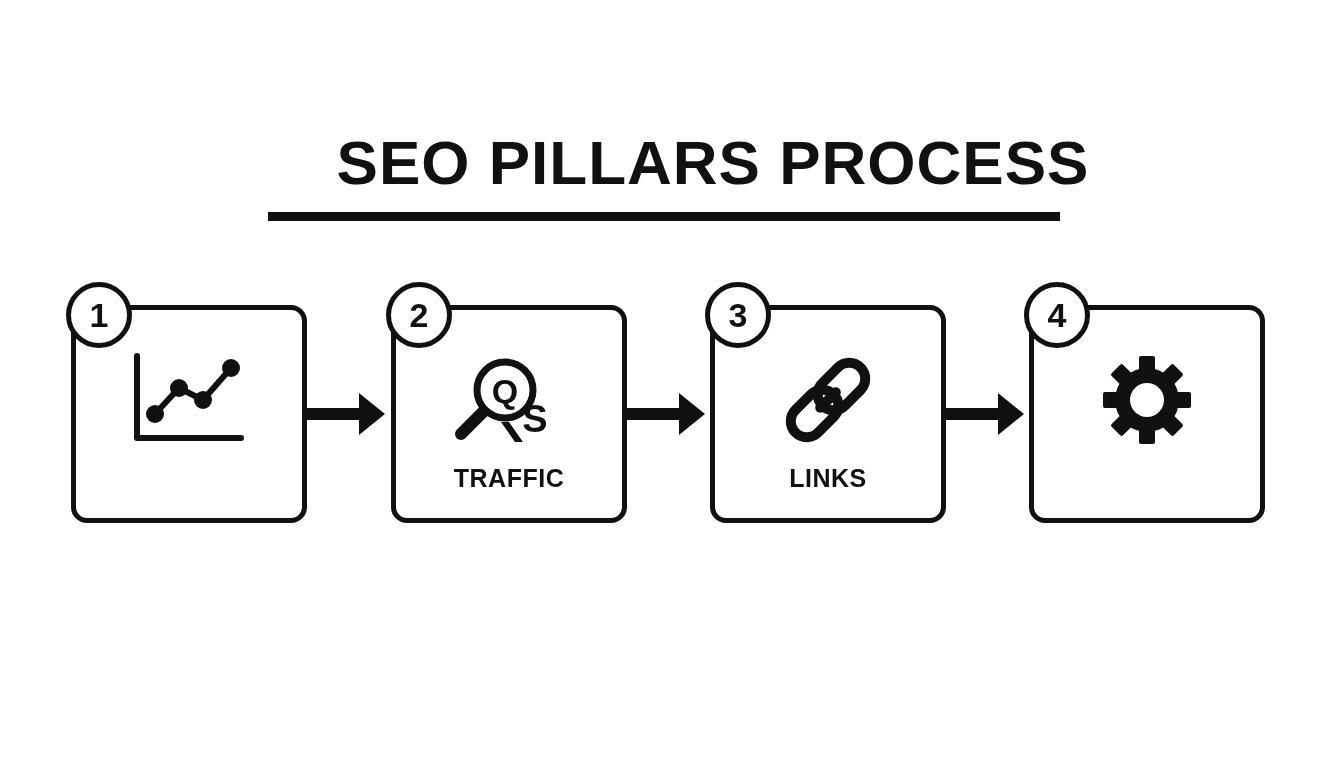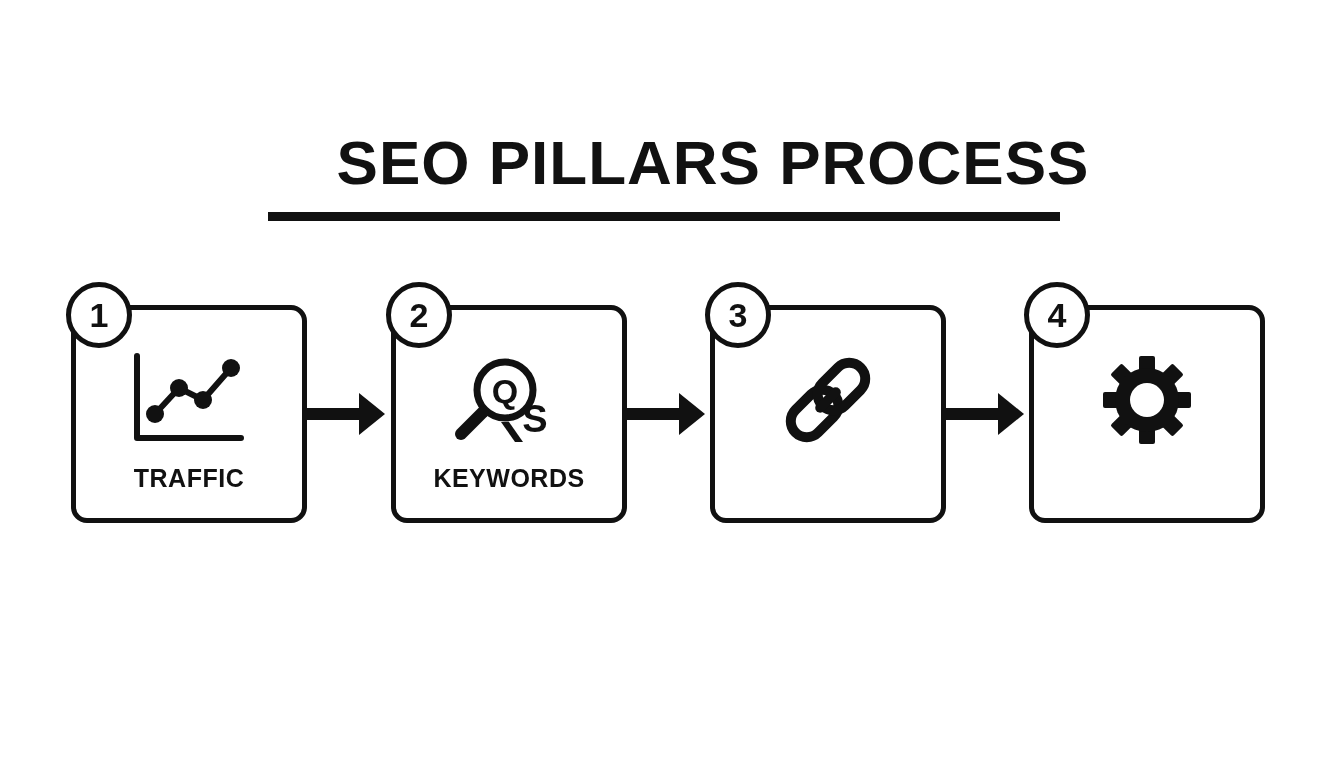--- a/index.html
+++ b/index.html
@@ -45,58 +45,58 @@
   <div class="icon">
     <svg width="120" height="100" viewBox="0 0 120 100">
       <path d="M8 6 V88 H112" fill="none" stroke="#111111" stroke-width="6" stroke-linecap="round" stroke-linejoin="round"></path>
       <polyline points="26,64 50,38 74,50 102,18" fill="none" stroke="#111111" stroke-width="6" stroke-linejoin="round"></polyline>
       <circle cx="26" cy="64" r="9" fill="#111111"></circle>
       <circle cx="50" cy="38" r="9" fill="#111111"></circle>
       <circle cx="74" cy="50" r="9" fill="#111111"></circle>
       <circle cx="102" cy="18" r="9" fill="#111111"></circle>
     </svg>
   </div>
-  <div class="label">TRAFFIC</div>
 </div>
 
 <svg class="arrow" style="left:307px;" viewBox="0 0 78 42">
   <rect x="0" y="15" width="54" height="12" fill="#111111"></rect>
   <polygon points="52,0 78,21 52,42" fill="#111111"></polygon>
 </svg>
 
 <div class="step" style="left:391px;">
   <div class="badge">2</div>
   <div class="icon">
     <svg width="120" height="100" viewBox="0 0 120 100">
       <text x="86" y="82" font-family="Liberation Sans, sans-serif" font-weight="700" font-size="38" fill="#111111" text-anchor="middle">S</text>
       <path d="M52 72 L66 92 L74 92 L60 72 Z" fill="#111111"></path>
       <circle cx="56" cy="40" r="28" fill="#ffffff" stroke="#111111" stroke-width="7"></circle>
       <text x="56" y="53" font-family="Liberation Sans, sans-serif" font-weight="700" font-size="34" fill="#111111" text-anchor="middle">Q</text>
       <line x1="34" y1="62" x2="12" y2="84" stroke="#111111" stroke-width="12" stroke-linecap="round"></line>
     </svg>
   </div>
-  <div class="label">KEYWORDS</div>
+  <div class="label">TRAFFIC</div>
 </div>
 
 <svg class="arrow" style="left:627px;" viewBox="0 0 78 42">
   <rect x="0" y="15" width="54" height="12" fill="#111111"></rect>
   <polygon points="52,0 78,21 52,42" fill="#111111"></polygon>
 </svg>
 
 <div class="step" style="left:710px;">
   <div class="badge">3</div>
   <div class="icon">
     <svg width="120" height="100" viewBox="0 0 120 100">
       <g transform="rotate(-45 60 50)">
         <rect x="14" y="34" width="54" height="32" rx="16" fill="none" stroke="#111111" stroke-width="10"></rect>
         <rect x="52" y="34" width="54" height="32" rx="16" fill="none" stroke="#111111" stroke-width="10"></rect>
         <rect x="44" y="45" width="32" height="10" rx="5" fill="#111111"></rect>
       </g>
     </svg>
   </div>
+  <div class="label">LINKS</div>
 </div>
 
 <svg class="arrow" style="left:946px;" viewBox="0 0 78 42">
   <rect x="0" y="15" width="54" height="12" fill="#111111"></rect>
   <polygon points="52,0 78,21 52,42" fill="#111111"></polygon>
 </svg>
 
 <div class="step" style="left:1029px;">
   <div class="badge">4</div>
   <div class="icon">

